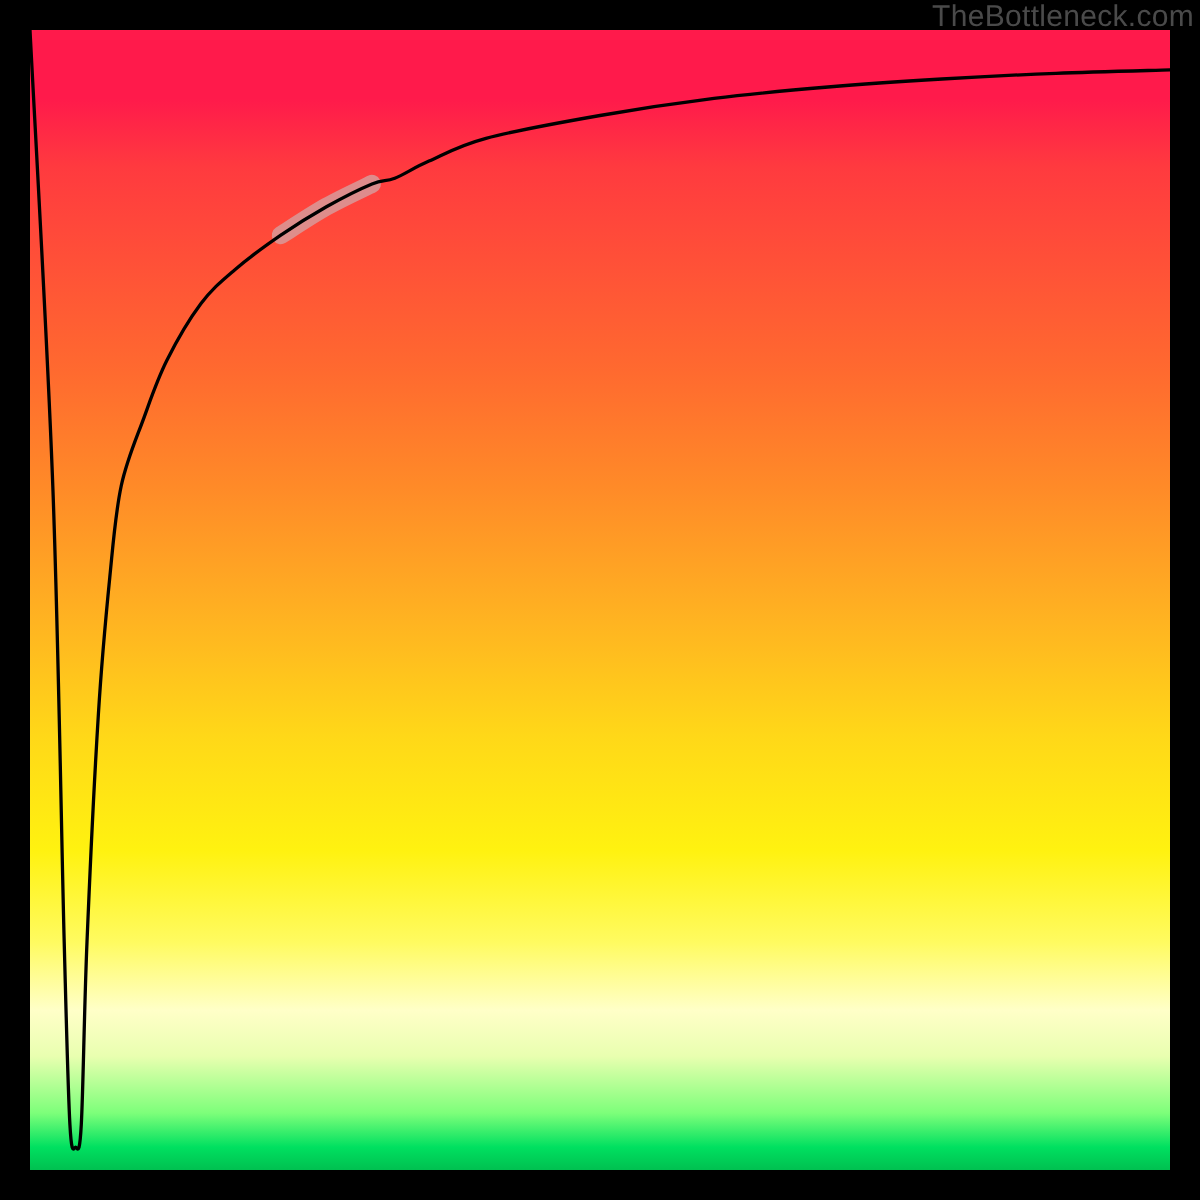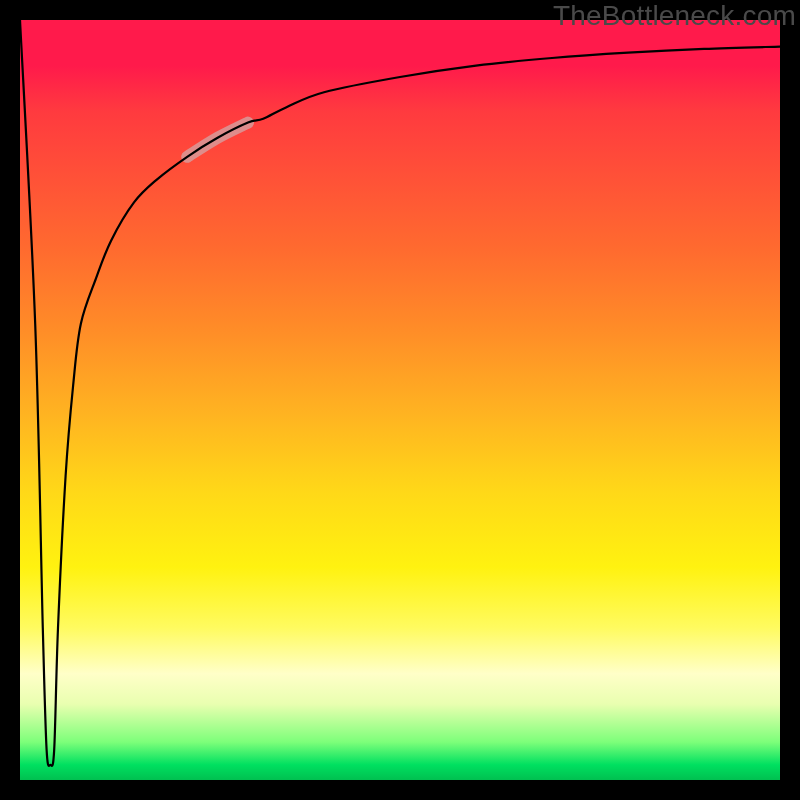--- a/index.html
+++ b/index.html
@@ -40,21 +40,21 @@
       #e9ffb0 90%,
       #7dff7a 95%,
       #00e060 98%,
       #00c050 100%
     );
   }
   .watermark {
     position: absolute;
     top: 0px;
     right: 4px;
-    font-size: 28px;
+    font-size: 20px;
     font-weight: 400;
     color: #4a4a4a;
     letter-spacing: 0.2px;
     user-select: none;
     font-family: Arial, Helvetica, sans-serif;
   }
   svg.curve {
     position: absolute;
     left: 0;
     top: 0;

